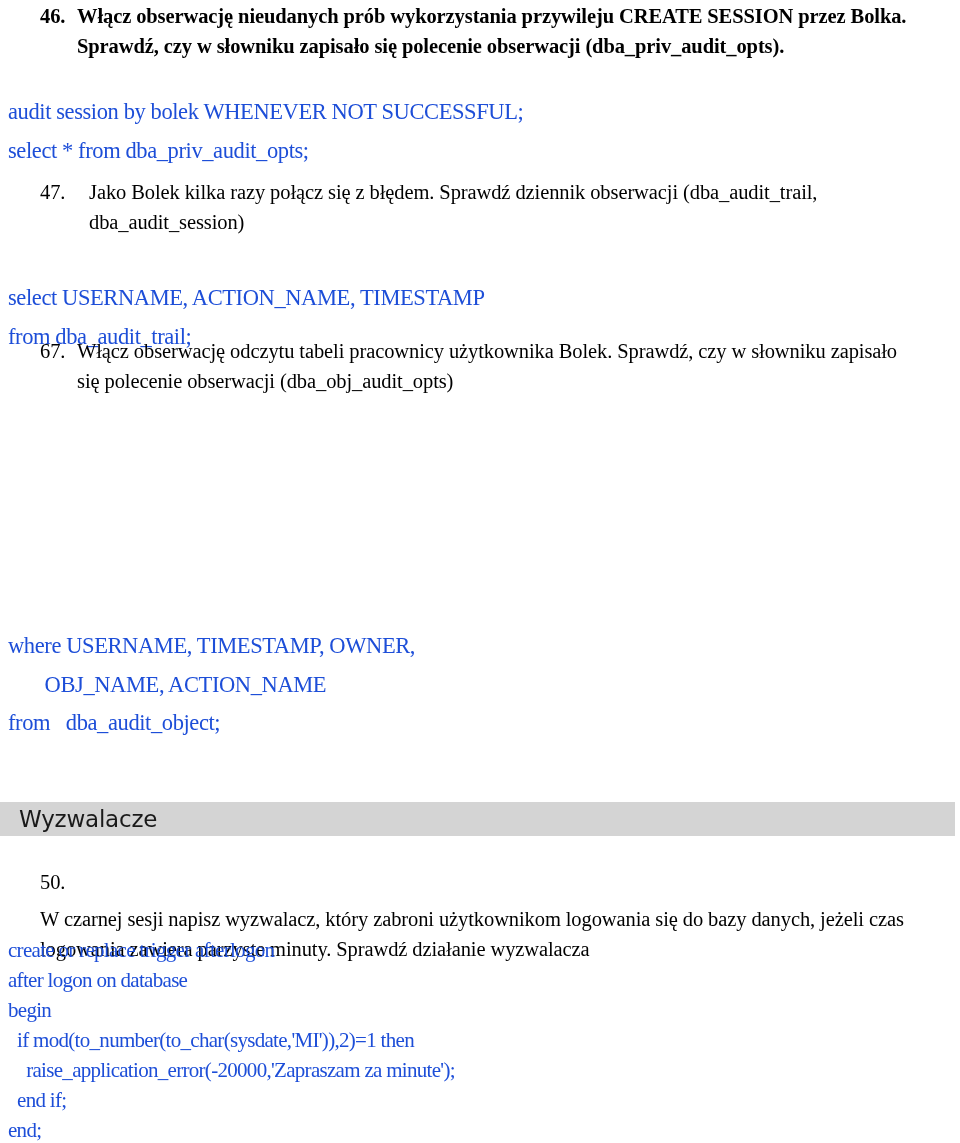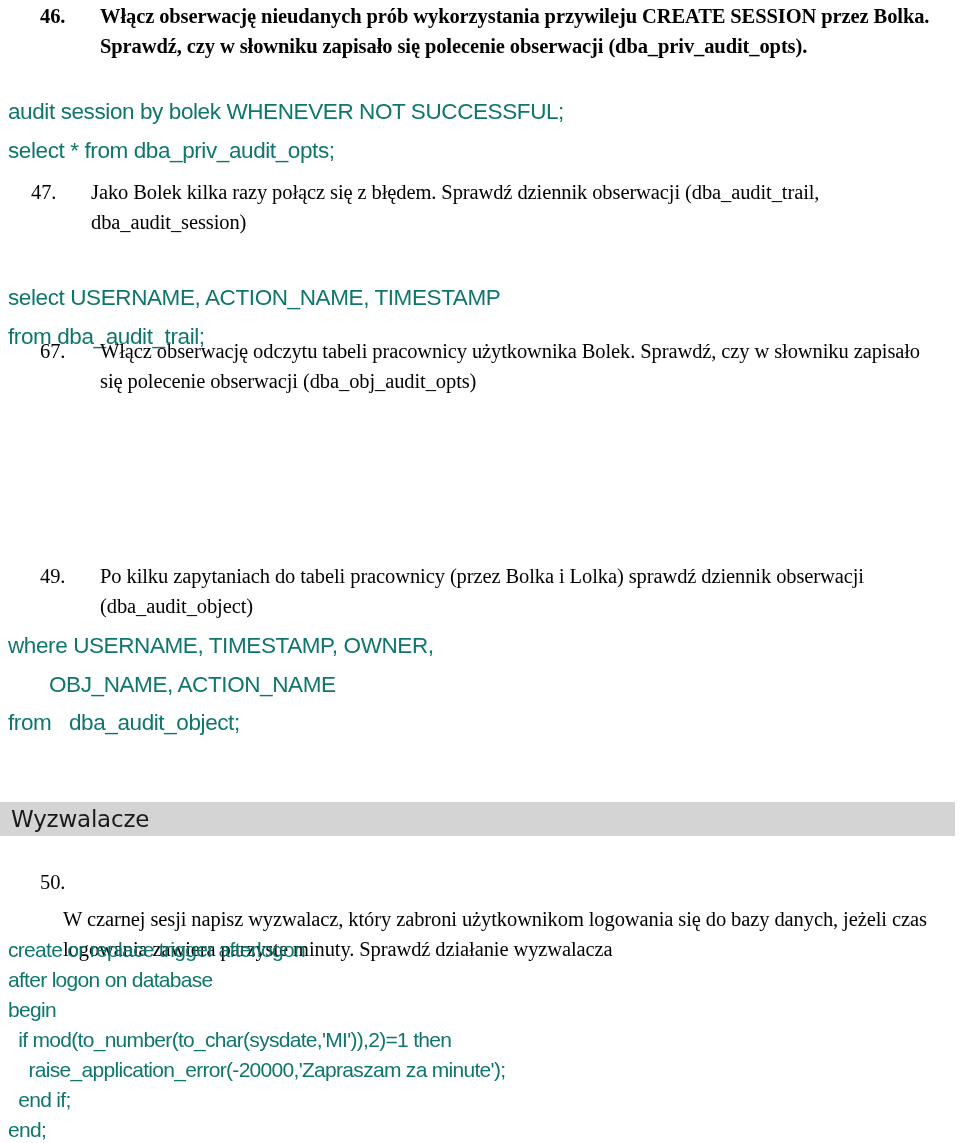--- a/index.html
+++ b/index.html
@@ -32,33 +32,32 @@
     letter-spacing: -0.1px;
   }
   .item .num {
     width: 37px;
     flex: 0 0 37px;
     text-align: left;
     white-space: nowrap;
   }
   .item .body {
     flex: 1 1 auto;
-    margin-left: 23px;
   }
   .item.bold { font-weight: bold; }
 
   
   .code {
     position: absolute;
     left: 8px;
-    font-family: Liberation Sans, sans-serif;
+    font-family: Liberation Serif, serif;
     font-size: 22.5px;
     line-height: 38.5px;
     white-space: pre;
-    color: #0f766e;
+    color: #1d4ed8;
     letter-spacing: -0.4px;
   }
   .code.small {
     font-size: 21px;
     line-height: 30px;
     letter-spacing: -0.7px;
   }
 
   
   .heading-band {
@@ -67,55 +66,51 @@
     width: 955px;
     background: #d4d4d4;
     display: flex;
     align-items: center;
   }
   .heading-band .heading-text {
     font-family: "DejaVu Sans", "Liberation Sans", sans-serif;
     font-size: 23px;
     line-height: 23px;
     color: #1a1a1a;
-    padding-left: 11px;
+    padding-left: 19px;
     letter-spacing: -0.2px;
   }
 </style>
 </head>
 <body>
 
 <div class="page">
 
   <div class="item bold" style="left:40px; top:2px; width:900px;">
     <span class="num">46.</span>
     <span class="body">Włącz obserwację nieudanych prób wykorzystania przywileju CREATE SESSION przez Bolka. Sprawdź, czy w słowniku zapisało się polecenie obserwacji (dba_priv_audit_opts).</span>
   </div>
 
   <div class="code" style="top:93px;">audit session by bolek WHENEVER NOT SUCCESSFUL;
 select * from dba_priv_audit_opts;</div>
 
-  <div class="item" style="left:31px; top:178px; width:910px;">
+  <div class="item" style="left:40px; top:178px; width:910px;gap:12px;">
     <span class="num">47.</span>
     <span class="body">Jako Bolek kilka razy połącz się z błędem. Sprawdź dziennik obserwacji (dba_audit_trail, dba_audit_session)</span>
   </div>
 
   <div class="code" style="top:246px;margin-top:33px;">select USERNAME, ACTION_NAME, TIMESTAMP
 from dba_audit_trail;</div>
 
   <div class="item" style="left:40px; top:337px; width:880px;">
     <span class="num">67.</span>
     <span class="body">Włącz obserwację odczytu tabeli pracownicy użytkownika Bolek. Sprawdź, czy w słowniku zapisało się polecenie obserwacji (dba_obj_audit_opts)</span>
   </div>
 
 
-  <div class="item" style="left:40px; top:562px; width:900px;">
-    <span class="num">49.</span>
-    <span class="body">Po kilku zapytaniach do tabeli pracownicy (przez Bolka i Lolka) sprawdź dziennik obserwacji (dba_audit_object)</span>
-  </div>
 
   <div class="code" style="top:627px;">where USERNAME, TIMESTAMP, OWNER,
        OBJ_NAME, ACTION_NAME
 from   dba_audit_object;</div>
 
   <div class="heading-band" style="top:802px; height:34px;">
     <span class="heading-text">Wyzwalacze</span>
   </div>
 
   <div class="item" style="left:40px; top:868px; width:900px;flex-direction:column;">

